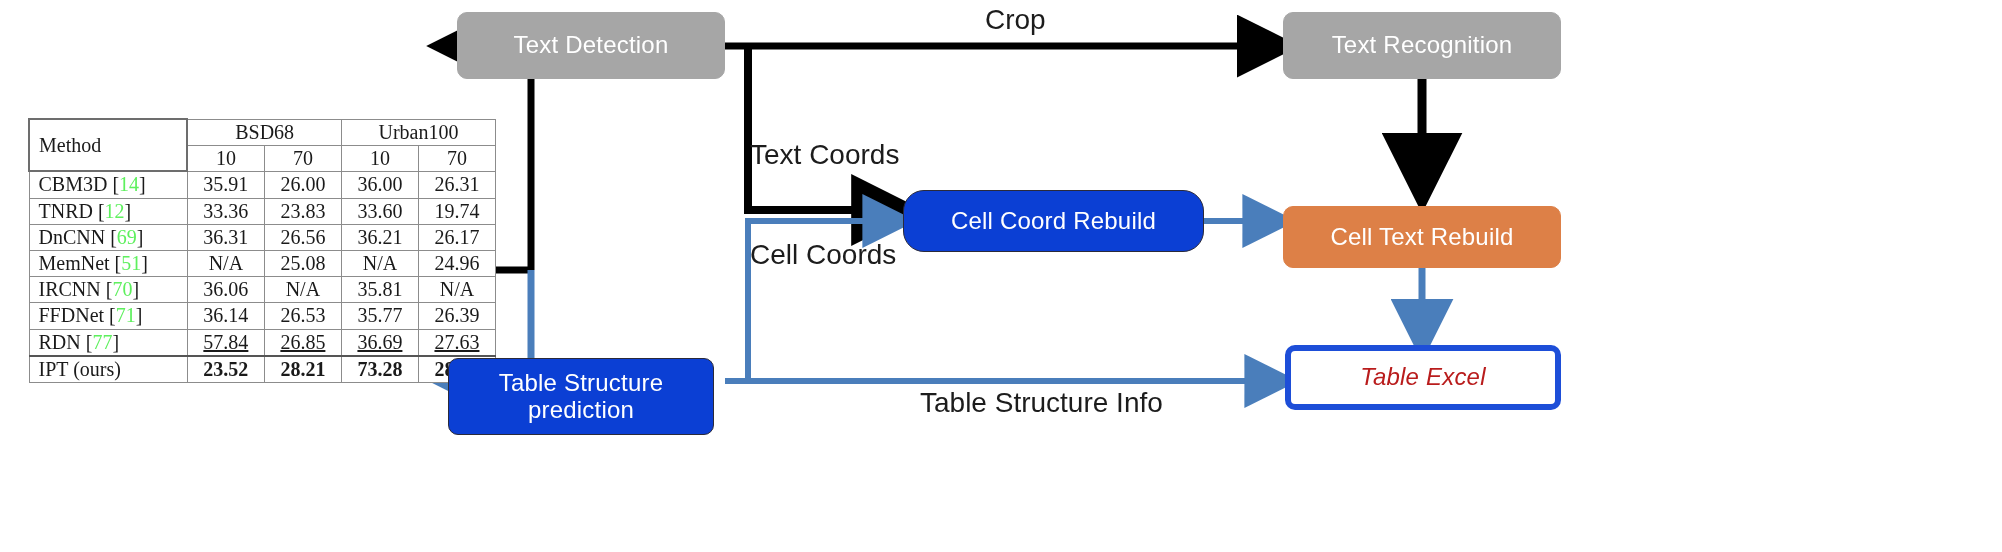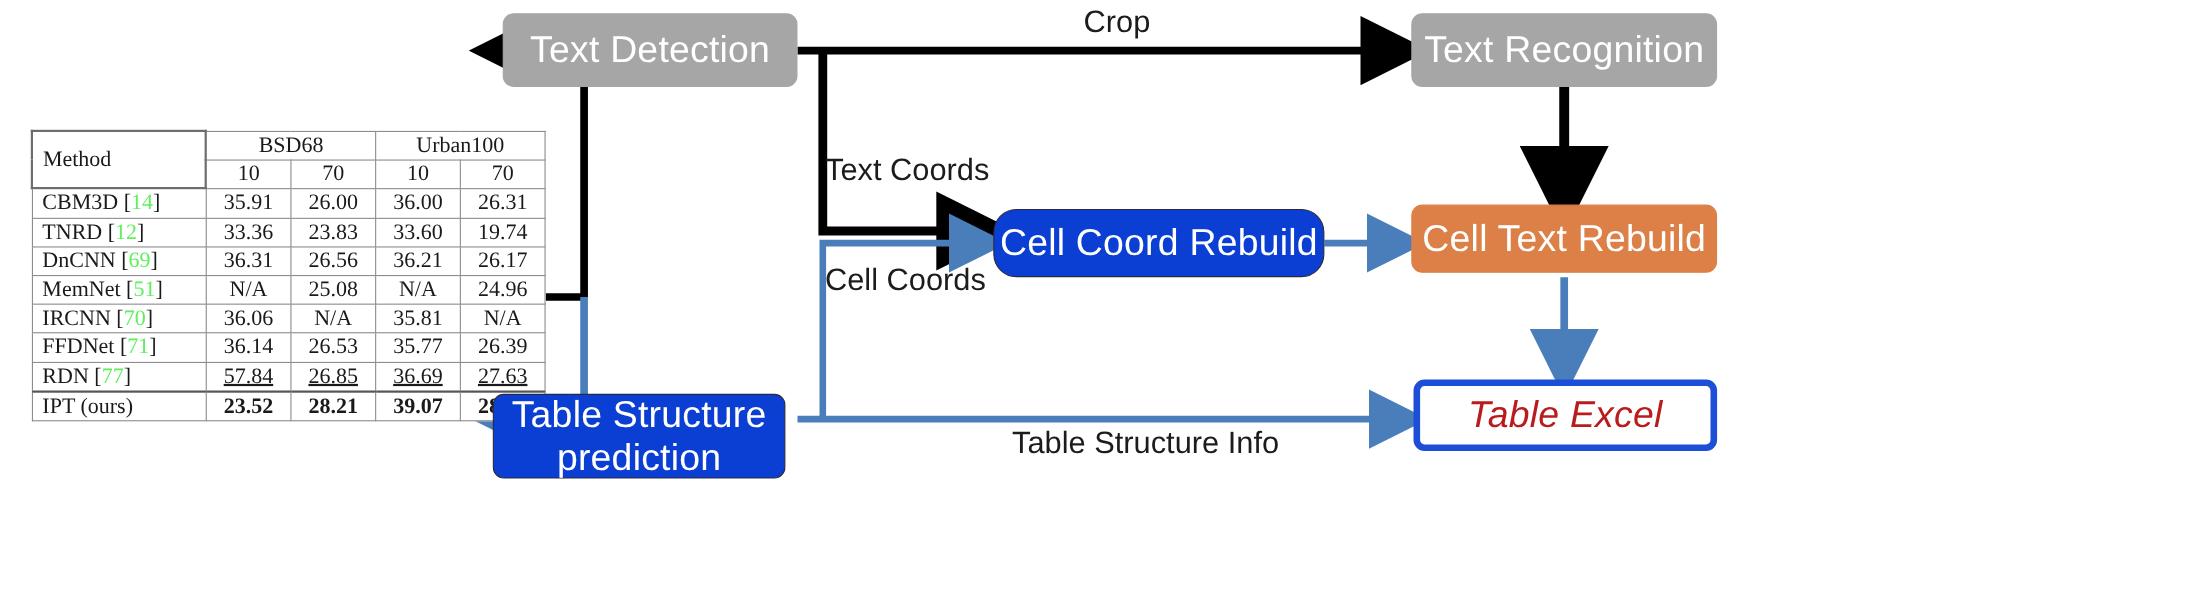--- a/index.html
+++ b/index.html
@@ -23,30 +23,30 @@
   #paper-table .method-head{vertical-align:middle;text-align:left;padding-left:9px;}
   #paper-table tr.thickline td{border-top:2px solid #555;}
   .ref{color:#5ef05e;}
   .ul{text-decoration:underline;}
   .bold{font-weight:bold;}
   #paper-table .grouprow td{border-bottom:1px solid #8c8c8c;}
 
   
   .box{position:absolute;display:flex;align-items:center;justify-content:center;
        text-align:center;border-radius:10px;box-sizing:border-box;
-       font-size:34px;line-height:1.12;letter-spacing:.2px;}
+       font-size:24px;line-height:1.12;letter-spacing:.2px;}
   .box.gray{background:#a6a6a6;color:#ffffff;border:1px solid #a6a6a6;}
   .box.blue{background:#0b3fd4;color:#ffffff;border:1px solid #2a2a3a;}
   .box.orange{background:#dd8047;color:#ffffff;border:1px solid #dd8047;}
   .box.outline{background:#ffffff;color:#b91c1c;border:6px solid #1d4ed8;font-style:italic;}
 
   #box-text-detection{left:457px;top:12px;width:268px;height:67px;}
   #box-text-recognition{left:1283px;top:12px;width:278px;height:67px;}
   #box-cell-coord{left:903px;top:190px;width:301px;height:62px;border-radius:21px;}
-  #box-cell-text{left:1283px;top:186px;width:278px;height:62px;}
+  #box-cell-text{left:1283px;top:206px;width:278px;height:62px;}
   #box-table-structure{left:448px;top:342px;width:266px;height:77px;margin-top:16px;}
   #box-table-excel{left:1285px;top:345px;width:276px;height:65px;}
 
   
   .elabel{position:absolute;font-size:28px;color:#1c1c1c;white-space:nowrap;}
   #lbl-crop{left:985px;top:4px;}
   #lbl-text-coords{left:750px;top:139px;}
   #lbl-cell-coords{left:750px;top:239px;}
   #lbl-table-structure-info{left:920px;top:387px;}
 
@@ -146,21 +146,21 @@
         <td class="methodcell">RDN [<span class="ref">77</span>]</td>
         <td><span class="ul">57.84</span></td>
         <td><span class="ul">26.85</span></td>
         <td><span class="ul">36.69</span></td>
         <td><span class="ul">27.63</span></td>
       </tr>
       <tr class="thickline">
         <td class="methodcell">IPT (ours)</td>
         <td><span class="bold">23.52</span></td>
         <td><span class="bold">28.21</span></td>
-        <td><span class="bold">39.07</span></td>
+        <td><span class="bold">73.28</span></td>
         <td><span class="bold">28.80</span></td>
       </tr>
     </tbody>
 </table>
 
 <div class="box gray" id="box-text-detection">Text Detection</div>
 
 <div class="box gray" id="box-text-recognition">Text Recognition</div>
 
 <div class="box blue" id="box-cell-coord">Cell Coord Rebuild</div>

